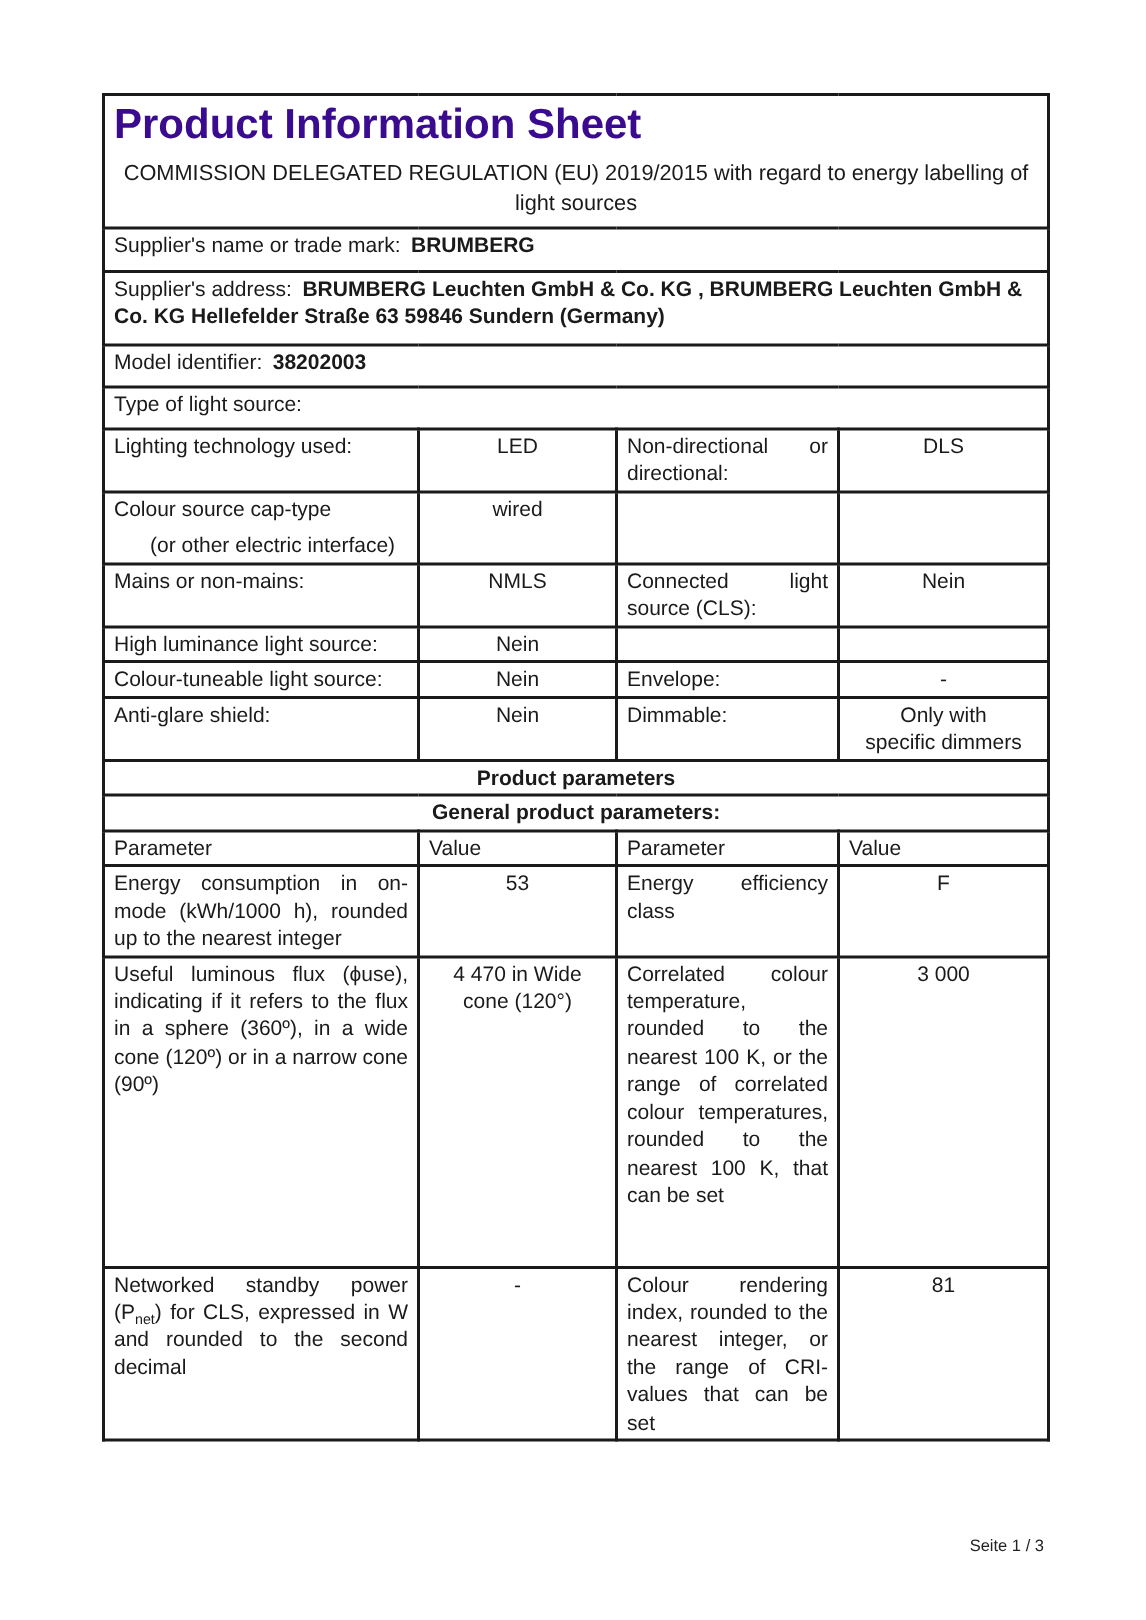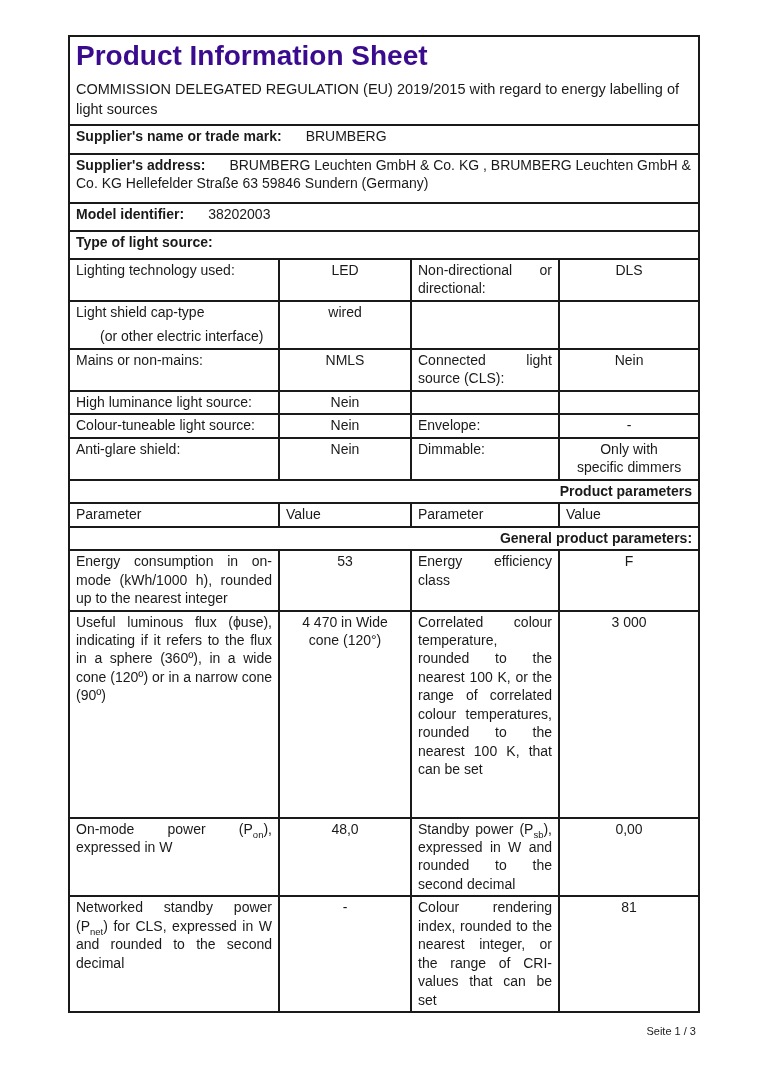--- a/index.html
+++ b/index.html
@@ -10,53 +10,53 @@
   }
   *{box-sizing:border-box;}
   html,body{margin:0;padding:0;}
   body{
     width:764px;height:1080px;background:var(--page-bg);
     font-family:"Liberation Sans", sans-serif;color:var(--text-color);
     position:relative;overflow:hidden;
   }
   .page{position:absolute;inset:0;background:var(--page-bg);}
   table.sheet{
-    position:absolute;left:68px;top:35px;width:628px;
+    position:absolute;left:68px;top:62px;width:628px;
     border-collapse:collapse;table-layout:fixed;
   }
   table.sheet td{
     border:2px solid var(--border-color);
     vertical-align:top;
     font-size:14px;line-height:1.32;
     padding:1px 6px 2px 6px;
   }
   col.c0{width:210px}col.c1{width:132px}col.c2{width:148px}col.c3{width:140px}
 
   
   .h89{height:89px}.h29{height:29px}.h49{height:49px}.h28{height:28px}
   .h40{height:40px}.h45{height:45px}.h41{height:41px}.h21{height:21px}
   .h22{height:22px}.h59{height:59px}.h187{height:207px}.h78{height:78px}.h110{height:110px}
 
   td.headbox{padding:4px 8px 8px 8px;}
   .doc-title{
     color:var(--title-color);font-weight:bold;font-size:28px;
     margin:2px 0 7px 0;line-height:1.15;
   }
-  .doc-subtitle{font-size:14.5px;line-height:1.38;}
+  .doc-subtitle{font-size:14.5px;line-height:1.38;text-align:center;}
 
   td.inforow{padding:4px 8px;font-size:14.5px;}
-  .lbl{font-weight:bold;text-align:right;}
-  .lblval{margin-left:24px;}
+  .lbl{font-weight:normal;text-align:right;}
+  .lblval{margin-left:7px;font-weight:bold;}
 
   td.pcell{text-align:justify;}
   td.vcell{text-align:center;white-space:pre-line;}
   .line2{margin-top:6px;margin-left:24px;}
 
   td.section-head{
-    text-align:right;font-weight:bold;font-size:14.5px;padding:1px 4px;
+    text-align:center;font-weight:bold;font-size:14.5px;padding:1px 4px;
   }
   sub.sb{font-size:9.5px;line-height:0;}
 
   .footer{
     position:absolute;top:1005px;right:68px;
     font-size:11px;color:#222;margin-top:20px;
   }
 </style>
 </head>
 <body>
@@ -105,21 +105,21 @@
 
     <tr class="h40">
       <td class="pcell">Lighting technology used:</td>
       <td class="vcell">LED</td>
       <td class="pcell">Non-directional or directional:</td>
       <td class="vcell">DLS</td>
     </tr>
 
     <tr class="h45">
       <td class="pcell">
-        <div>Light shield cap-type</div>
+        <div>Colour source cap-type</div>
         <div class="line2">(or other electric interface)</div>
       </td>
       <td class="vcell">wired</td>
       <td class="pcell"></td>
       <td class="vcell"></td>
     </tr>
 
     <tr class="h41">
       <td class="pcell">Mains or non-mains:</td>
       <td class="vcell">NMLS</td>
@@ -147,55 +147,45 @@
       <td class="pcell">Dimmable:</td>
       <td class="vcell">Only with
 specific dimmers</td>
     </tr>
 
     <tr class="h21">
       <td colspan="4" class="section-head">Product parameters</td>
     </tr>
 
     <tr class="h22">
+      <td colspan="4" class="section-head">General product parameters:</td>
+    </tr>
+
+    <tr class="h22">
       <td>Parameter</td>
       <td>Value</td>
       <td>Parameter</td>
       <td>Value</td>
-    </tr>
-
-    <tr class="h22">
-      <td colspan="4" class="section-head">General product parameters:</td>
     </tr>
 
     <tr class="h59">
       <td class="pcell">Energy consumption in on-mode (kWh/1000 h), rounded up to the nearest integer</td>
       <td class="vcell">53</td>
       <td class="pcell">Energy efficiency class</td>
       <td class="vcell">F</td>
     </tr>
 
     <tr class="h187">
       <td class="pcell">Useful luminous flux (ϕuse), indicating if it refers to the flux in a sphere (360º), in a wide cone (120º) or in a narrow cone (90º)</td>
       <td class="vcell">4&nbsp;470 in Wide
 cone (120°)</td>
       <td class="pcell">Correlated colour temperature, rounded to the nearest 100 K, or the range of correlated colour temperatures, rounded to the nearest 100 K, that can be set</td>
       <td class="vcell">3&nbsp;000</td>
     </tr>
 
-    <tr class="h78">
-      <td class="pcell">
-        <span>On-mode power (P</span><sub class="sb">on</sub><span>), expressed in W</span>
-      </td>
-      <td class="vcell">48,0</td>
-      <td class="pcell">
-        <span>Standby power (P</span><sub class="sb">sb</sub><span>), expressed in W and rounded to the second decimal</span>
-      </td>
-      <td class="vcell">0,00</td>
-    </tr>
 
     <tr class="h110">
       <td class="pcell">
         <span>Networked standby power (P</span><sub class="sb">net</sub><span>) for CLS, expressed in W and rounded to the second decimal</span>
       </td>
       <td class="vcell">-</td>
       <td class="pcell">Colour rendering index, rounded to the nearest integer, or the range of CRI-values that can be set</td>
       <td class="vcell">81</td>
     </tr>
 

